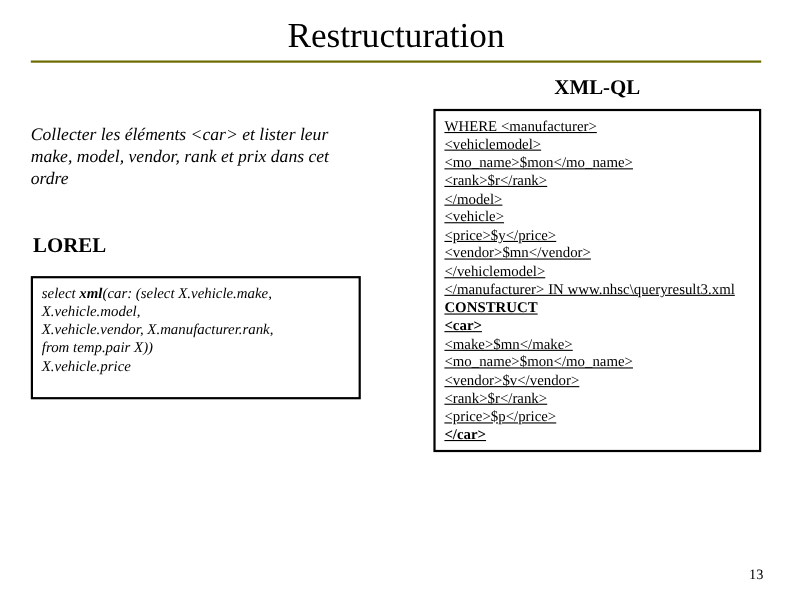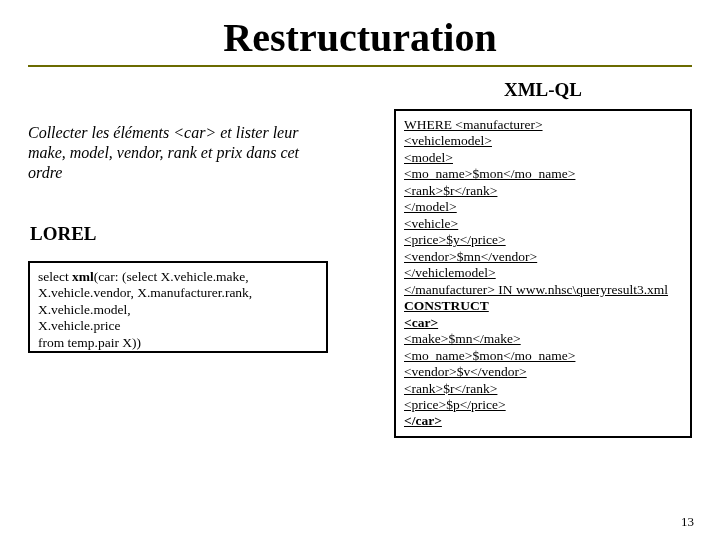--- a/index.html
+++ b/index.html
@@ -9,22 +9,22 @@
     background: #fff;
     font-family: "Times New Roman", Times, serif;
     position: relative;
     padding: 8px 28px 8px 28px;
   }
   .title-wrap {
     text-align: center;
     margin-top: 6px;
   }
   .title {
-    font-size: 40px;
-    font-weight: bold;
+    font-size: 32px;
+    font-weight: normal;
     display: inline-block;
   }
   .title-rule {
     height: 2px;
     background: #6b6b00;
     margin-top: 4px;
     width: 100%;
   }
   .columns {
     display: flex;
@@ -52,24 +52,25 @@
     margin-bottom: 40px;
   }
   .lorel-label {
     font-size: 19px;
     font-weight: bold;
     margin-bottom: 16px;
     margin-left: 2px;
   }
   .code-box {
     border: 2px solid #000;
-    padding: 6px 8px 0 8px;
+    padding: 6px 8px 20px 8px;
     font-size: 13.5px;
     line-height: 1.22;
     font-family: "Times New Roman", Times, serif;
+    font-style: italic;
   }
   .code-box .line { white-space: pre; }
   .kw { font-weight: bold; }
   .right-box {
     border: 2px solid #000;
     padding: 6px 8px 6px 8px;
     font-size: 13.5px;
     line-height: 1.22;
     font-family: "Times New Roman", Times, serif;
     text-decoration: underline;
@@ -89,33 +90,32 @@
   <span class="title">Restructuration</span>
 </div>
 <div class="title-rule"></div>
 
 <div class="columns">
   <div class="left-col">
     <div class="desc">Collecter les éléments &lt;car&gt; et lister leur make, model, vendor, rank et prix dans cet ordre</div>
     <div class="lorel-label">LOREL</div>
     <div class="code-box">
       <div class="line"><span>select </span><span class="kw">xml</span><span>(car: (select X.vehicle.make,</span></div>
+      <div class="line">X.vehicle.model,</div>
       <div class="line">X.vehicle.vendor, X.manufacturer.rank,</div>
-      <div class="line">X.vehicle.model,</div>
+      <div class="line">from temp.pair X))</div>
       <div class="line">X.vehicle.price</div>
-      <div class="line">from temp.pair X))</div>
     </div>
   </div>
 
   <div class="right-col">
     <div class="xmlql-label">XML-QL</div>
     <div class="right-box" id="xmlql-box">
         <div class="line">WHERE &lt;manufacturer&gt;</div>
         <div class="line">&lt;vehiclemodel&gt;</div>
-        <div class="line">&lt;model&gt;</div>
         <div class="line">&lt;mo_name&gt;$mon&lt;/mo_name&gt;</div>
         <div class="line">&lt;rank&gt;$r&lt;/rank&gt;</div>
         <div class="line">&lt;/model&gt;</div>
         <div class="line">&lt;vehicle&gt;</div>
         <div class="line">&lt;price&gt;$y&lt;/price&gt;</div>
         <div class="line">&lt;vendor&gt;$mn&lt;/vendor&gt;</div>
         <div class="line">&lt;/vehiclemodel&gt;</div>
         <div class="line">&lt;/manufacturer&gt; IN www.nhsc\queryresult3.xml</div>
         <div class="line"><span class="kw">CONSTRUCT</span></div>
         <div class="line"><span class="kw">&lt;car&gt;</span></div>

